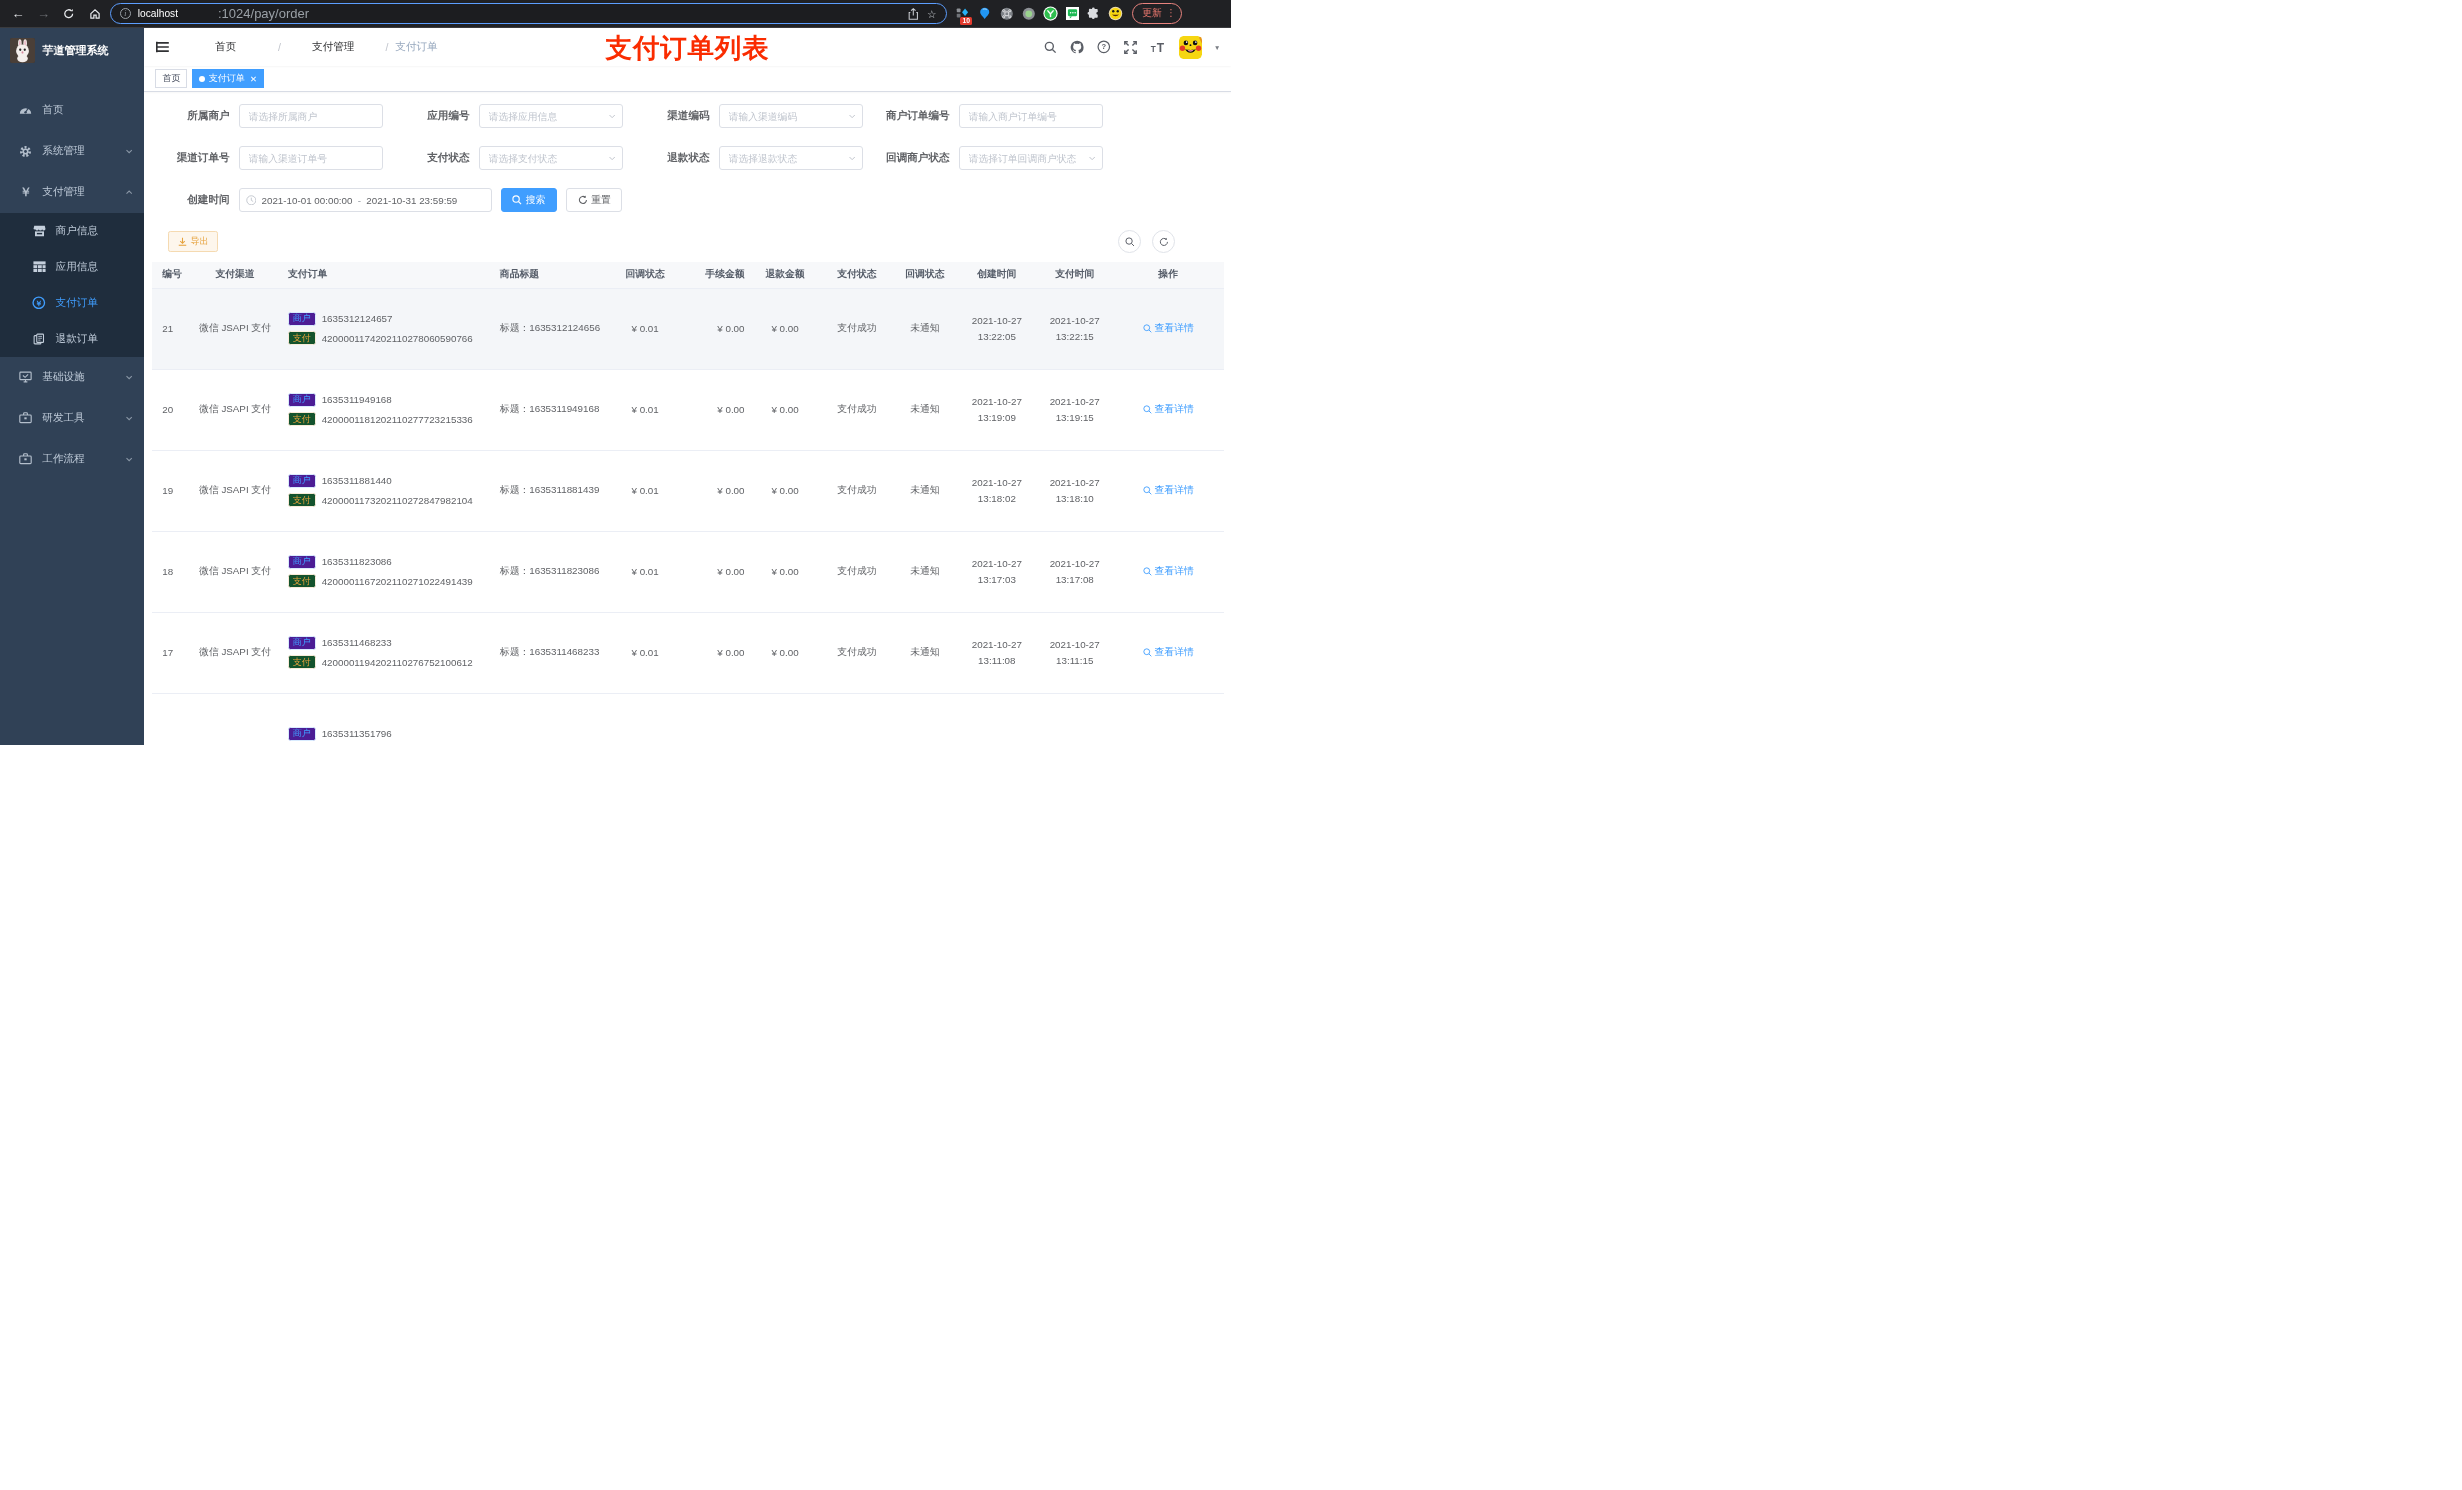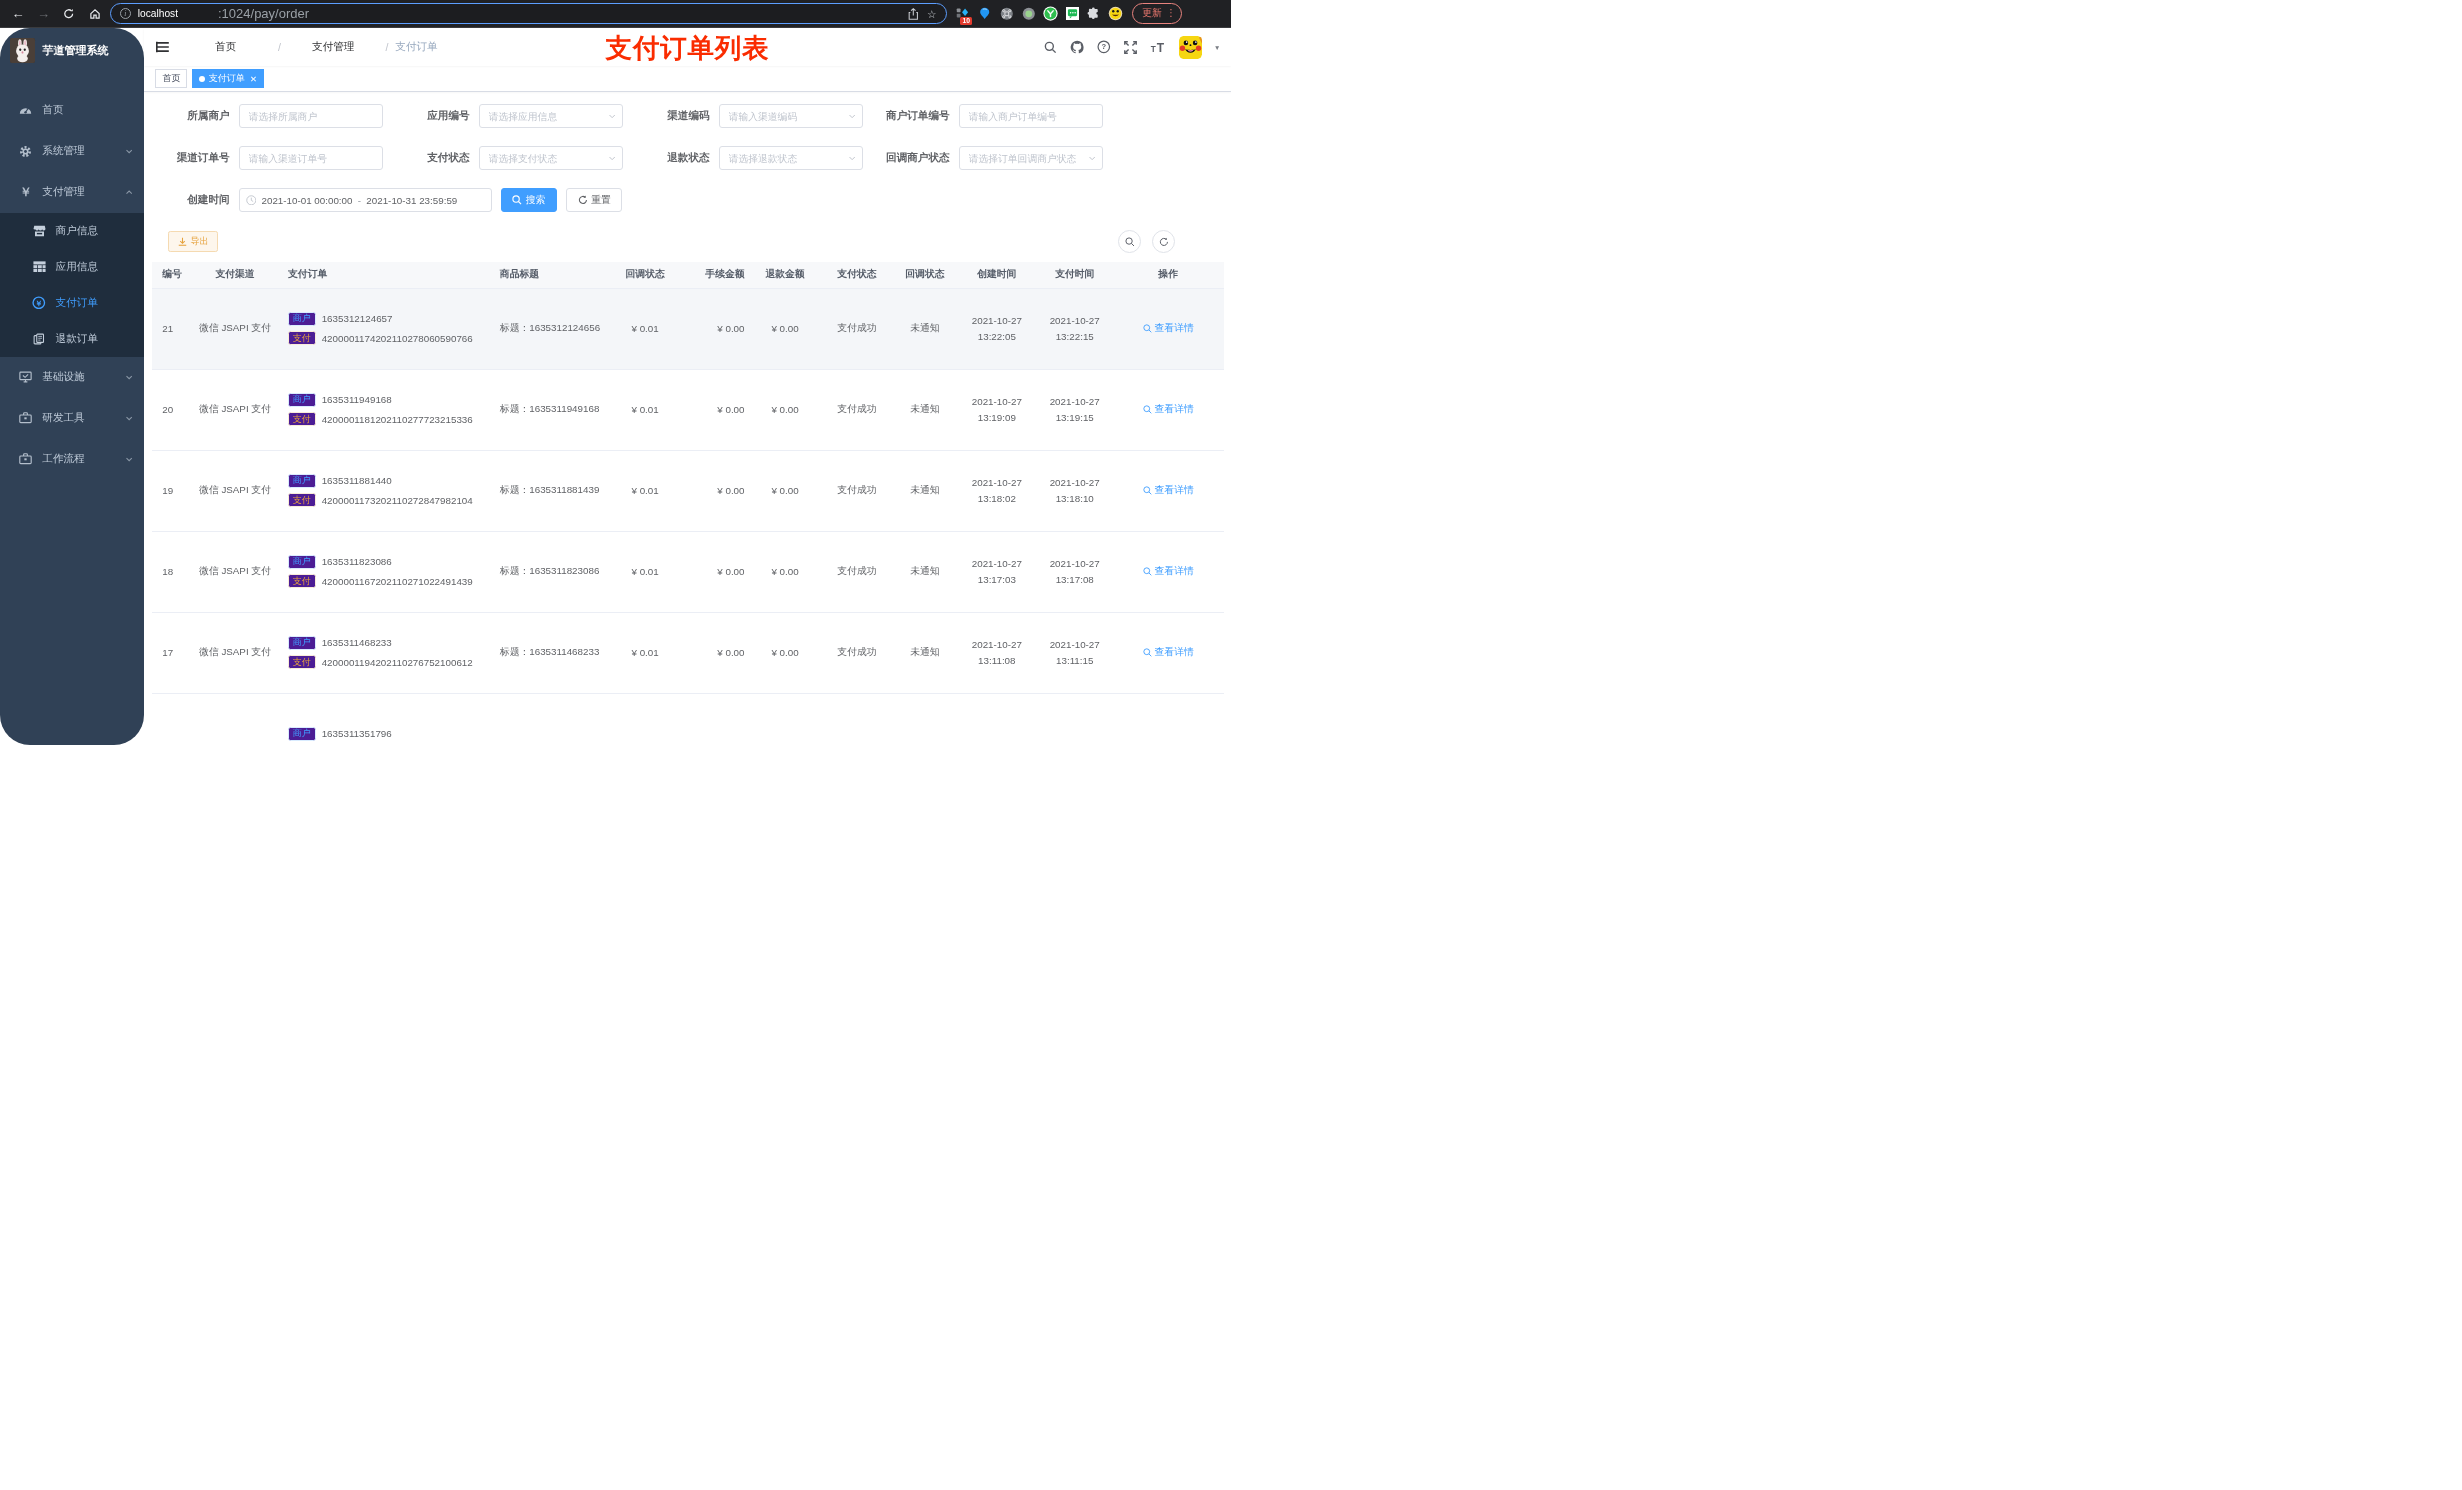--- a/index.html
+++ b/index.html
@@ -17,21 +17,21 @@
   .addr .sp { flex:1; }
   .addr .share, .addr .star { color:#c7cbd0; font-size:10.6px; margin-left:9px; }
   .exts { display:flex; align-items:center; margin-left:9px; gap:6.8px; }
   .ext { width:15px; height:15px; display:flex; align-items:center; justify-content:center; position:relative; }
   .badge { position:absolute; bottom:-3.8px; left:4.5px; background:#e33b2e; color:#fff; font-size:6.8px; line-height:8.3px; padding:0 2.3px; border-radius:1.5px; font-weight:bold; }
   .upd { margin-left:9px; border:1.1px solid #e8837e; color:#ef7a70; border-radius:10.6px; height:20.4px; display:flex; align-items:center; padding:0 4.5px 0 9px; font-size:9.8px; gap:4.5px; cursor:pointer; }
   .upd .dots { letter-spacing:0; font-size:9.8px; line-height:6.8px; }
 
   
   .app { display:flex; height:717px; }
-  .sidebar { width:144px; background:#304156; flex:0 0 auto; color:#bfcbd9; overflow:hidden;border-radius:30px; }
+  .sidebar { width:144px; background:#304156; flex:0 0 auto; color:#bfcbd9; overflow:hidden; }
   .logo-row { height:45px; display:flex; align-items:center; padding-left:9.8px; gap:7.6px; }
   .logo-img { width:25px; height:25px; border-radius:2.3px; background:#3b3430; flex:0 0 auto; }
   .logo-title { color:#fff; font-weight:bold; font-size:11px; }
   .menu { padding-top:16.7px; }
   .mi { height:41px; display:flex; align-items:center; padding:0 10.6px 0 16.7px; font-size:10.6px; cursor:pointer; }
   .mi .ic { width:18px; margin-right:7.6px; display:flex; justify-content:center; color:#b4bfcc; font-size:12px; }
   .mi .lbl { flex:1; }
   .submenu { background:#1f2d3d; }
   .mi.sub { height:36px; padding-left:30px; }
   .mi.active { color:#409eff; }
@@ -88,21 +88,21 @@
   .c0{width:38px; text-align:left; padding-left:10.6px;} .c1{width:91px; text-align:center;}
   .c2{width:212px; text-align:left; padding-left:7.6px;} .c3{width:121px; text-align:left; padding-left:7.6px;}
   .c4{width:64px; text-align:center;} .c5{width:72px; text-align:right;} .c6{width:72px; text-align:center;}
   .c7{width:72px; text-align:center;} .c8{width:64px; text-align:center;}
   .c9{width:80px; text-align:center;} .c10{width:76px; text-align:center;} .c11{width:111px; text-align:center;}
   .trow { display:flex; align-items:center; height:81px; border-bottom:0.8px solid #ebeef5; background:#fff; }
   .trow.hover { background:#f4f6f9; }
   .order-line { display:flex; align-items:center; gap:6px; margin:5.3px 0; }
   .eltag { font-size:9px; padding:1.5px 3.8px; border-radius:2.3px; line-height:1; }
   .eltag.blue { color:#409eff; background:#4c1d95; border:0.8px solid #d9ecff; }
-  .eltag.orange { color:#e6a23c; background:#4c1d95; border:0.8px solid #faecd8; }
+  .eltag.orange { color:#e6a23c; background:#14532d; border:0.8px solid #faecd8; }
   .two-line div { line-height:16px; }
   .link { color:#409eff; cursor:pointer; display:inline-flex; align-items:center; gap:3px; text-decoration:none; }
   svg { display:block; }
 </style>
 </head>
 <body>
 
 <div class="chrome">
   <span class="nav-ic">←</span>
   <span class="nav-ic dim">→</span>

